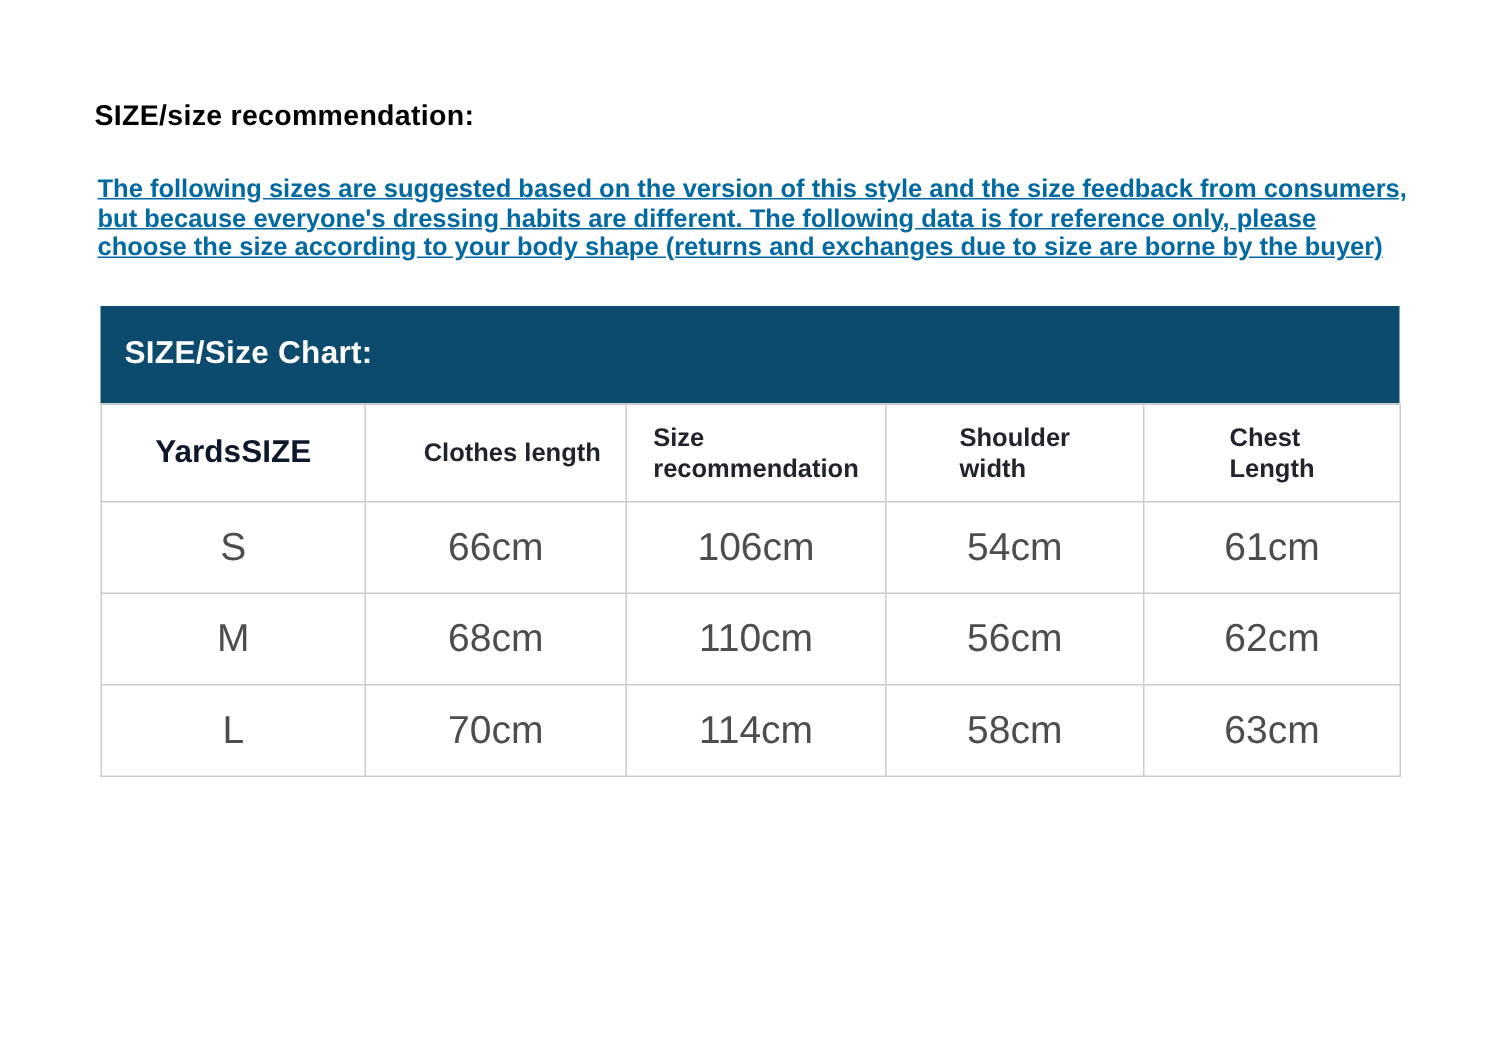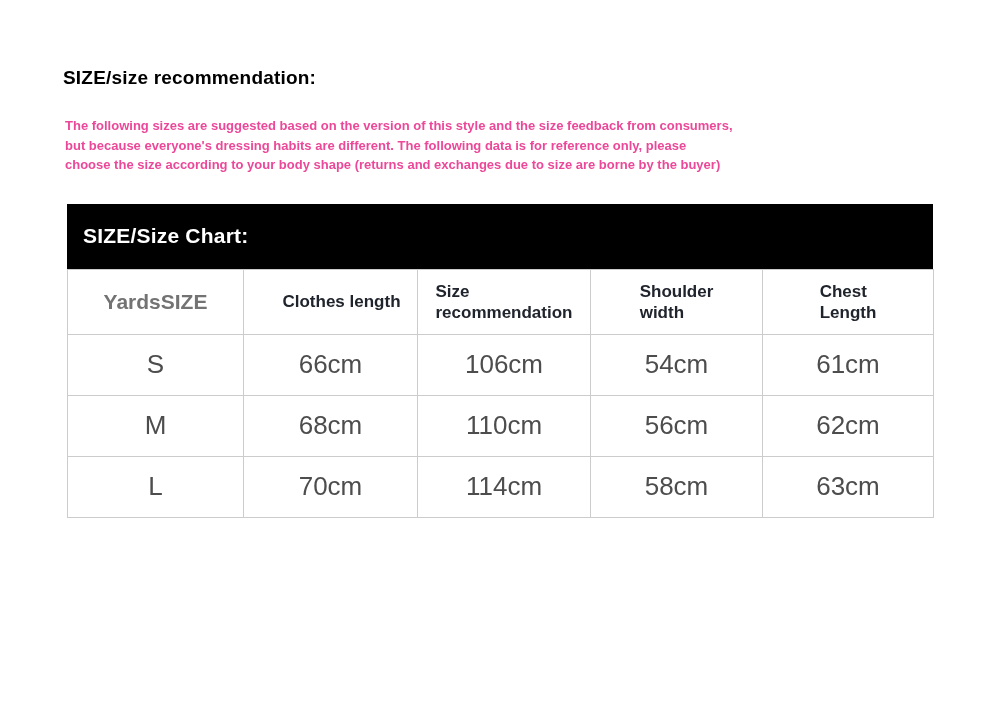--- a/index.html
+++ b/index.html
@@ -10,22 +10,22 @@
   }
   .page { padding: 66px 0 0 63px; }
 
   .page-title {
     margin: 0; font-size: 19px; line-height: 24px;
     font-weight: bold; color: #000000; letter-spacing: 0.2px;
   }
 
   .intro { margin-top: 26px; margin-left: 2px; }
   .intro-line {
-    font-size: 13px; line-height: 19.5px;
-    font-weight: bold; color: #ec4899; white-space: nowrap;
+    font-size: 17px; line-height: 19.5px;
+    font-weight: bold; color: #0369a1; white-space: nowrap; text-decoration: underline;
   }
 
   .chart { margin-left: 4px; margin-top: 29px; }
 
   .title-bar {
     width: 866px; height: 65px; box-sizing: border-box;
     background: #5591b4;
     display: flex; align-items: center; padding-left: 16px;
   }
   .title-bar-text {
@@ -38,21 +38,21 @@
   }
   .size-table th, .size-table td {
     border: 1px solid #cccccc; padding: 0; vertical-align: middle;
   }
   .size-table thead th { height: 64px; text-align: center; }
   .size-table tbody td {
     height: 60px; text-align: center;
     font-size: 26px; font-weight: 400; color: #4d4d4d;
   }
 
-  .hdr-yards { font-size: 21px; font-weight: bold; color: #737373; }
+  .hdr-yards { font-size: 21px; font-weight: bold; color: #0f172a; }
   .hdr-block {
     display: inline-block; text-align: left;
     font-size: 17px; line-height: 21px; font-weight: bold; color: #20242c;
   }
   th.col-clothes { text-align: right; }
   th.col-clothes .hdr-block { padding-right: 6px; margin-left: 28px; }
 
   .col-1 { width: 176px; } .col-2 { width: 174px; } .col-3 { width: 173px; }
   .col-4 { width: 172px; } .col-5 { width: 171px; }
 </style>
@@ -64,21 +64,21 @@
   <h2 class="page-title">SIZE/size recommendation:</h2>
 
   <div class="intro">
     <div class="intro-line">The following sizes are suggested based on the version of this style and the size feedback from consumers,</div>
     <div class="intro-line">but because everyone's dressing habits are different. The following data is for reference only, please</div>
     <div class="intro-line">choose the size according to your body shape (returns and exchanges due to size are borne by the buyer)</div>
   </div>
 
   <div class="chart">
 
-    <div class="title-bar" style="background: #000000;">
+    <div class="title-bar" style="background: #0c4a6e;">
       <span class="title-bar-text">SIZE/Size Chart:</span>
     </div>
 
     <table class="size-table">
       <colgroup>
         <col class="col-1">
           <col class="col-2">
           <col class="col-3">
           <col class="col-4">
           <col class="col-5">

